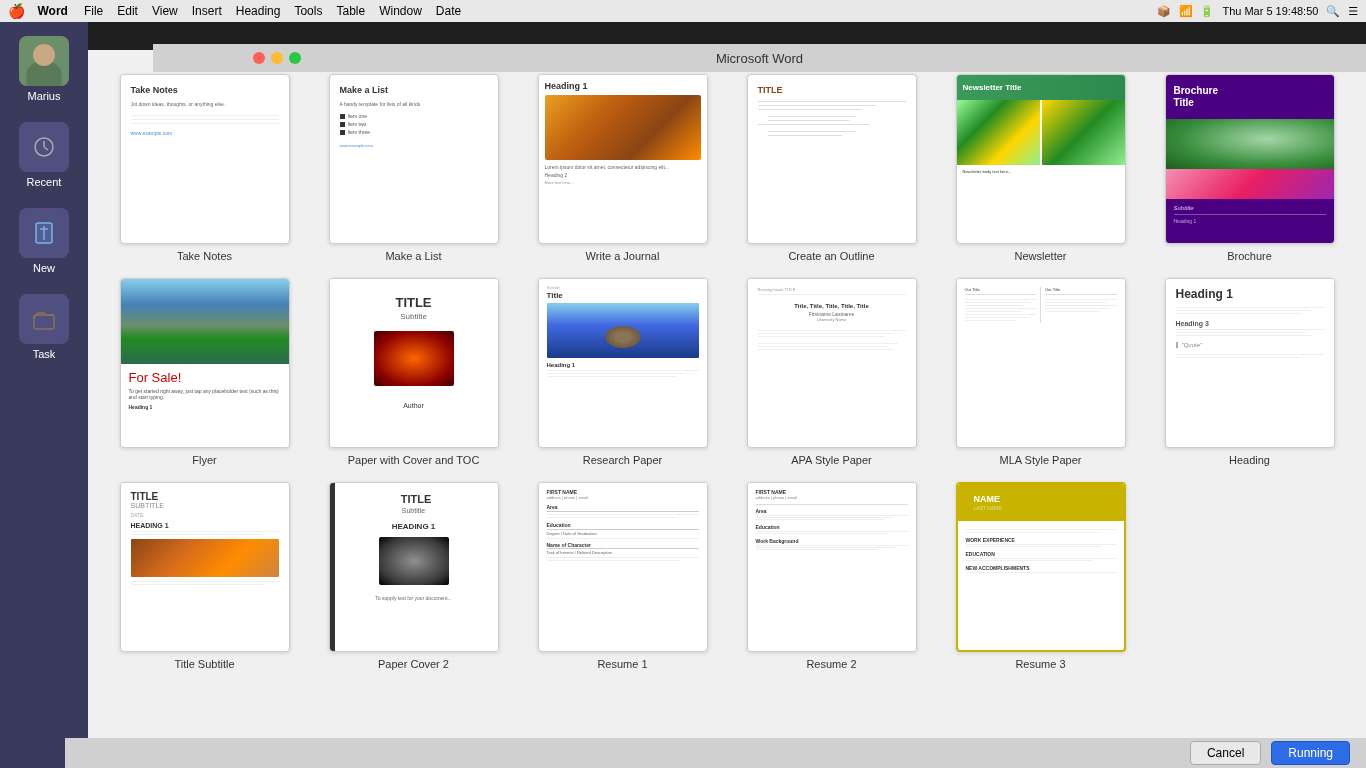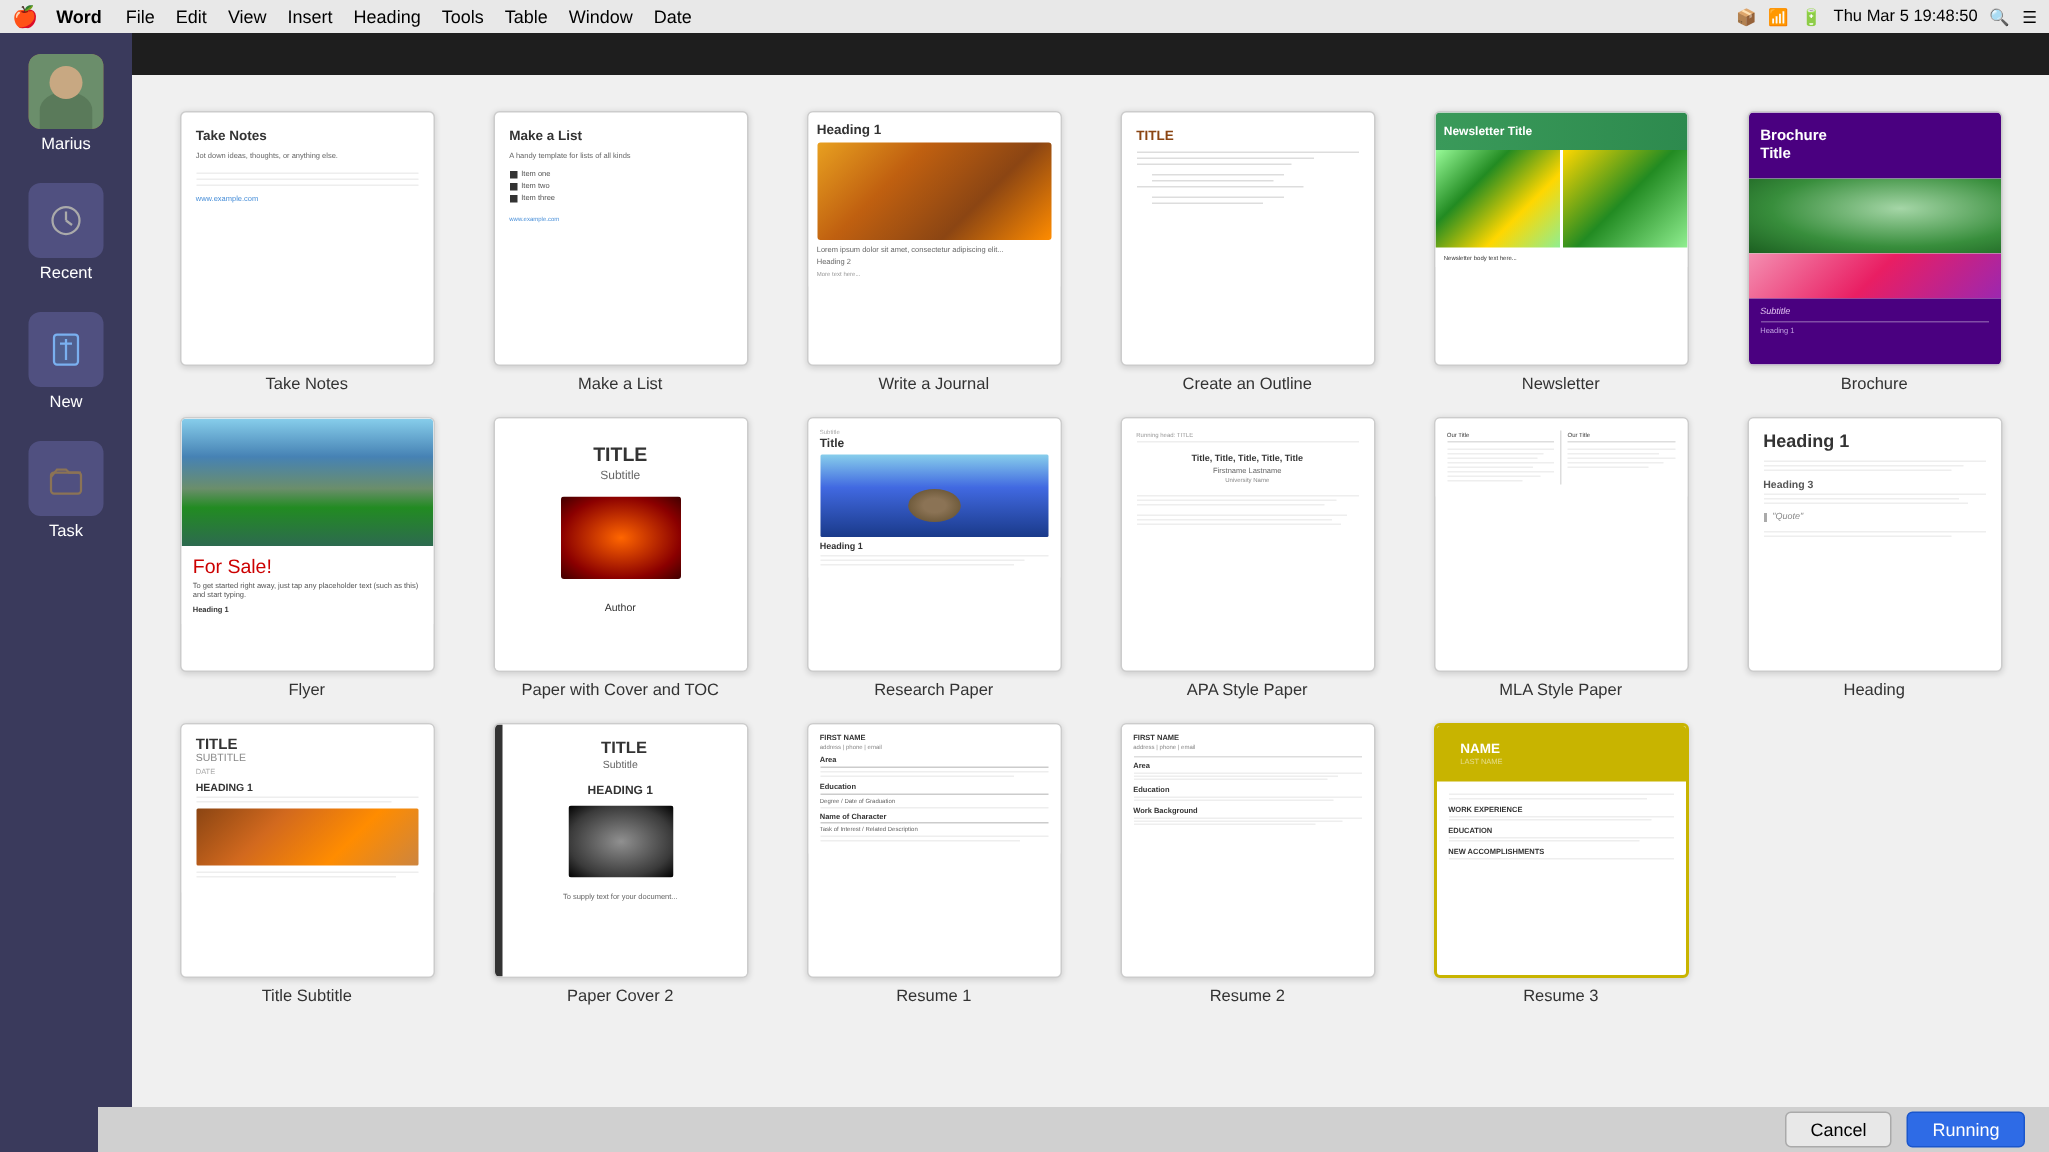--- a/index.html
+++ b/index.html
@@ -389,20 +389,28 @@
           <rect x="4" y="10" width="20" height="14" rx="2" fill="none" stroke="#8B7355" stroke-width="1.5"></rect>
           <path d="M4 13 L8 8 L14 8 L16 10 L24 10" fill="none" stroke="#8B7355" stroke-width="1.5"></path>
         </svg>
       </div>
       <span class="word-sidebar-label">Task</span>
     </div>
   </div>
 
   <div style="flex:1; position:relative; display:flex; flex-direction:column;">
 
+    <div class="title-bar">
+      <div class="title-bar-buttons">
+        <div class="tb-btn tb-close"></div>
+        <div class="tb-btn tb-min"></div>
+        <div class="tb-btn tb-max"></div>
+      </div>
+      <span>Microsoft Word</span>
+    </div>
 
     <div class="content-area" style="margin-top:28px; padding-bottom:40px;">
       <div class="template-grid">
 
 
         <div class="template-item">
           <div class="template-thumb">
             <div class="take-notes-preview" style="padding:10px;">
               <div class="header" style="font-size:9px;font-weight:bold;color:#333;margin-bottom:6px;">Take Notes</div>
               <div style="font-size:5px;color:#666;margin-bottom:8px;">Jot down ideas, thoughts, or anything else.</div>

